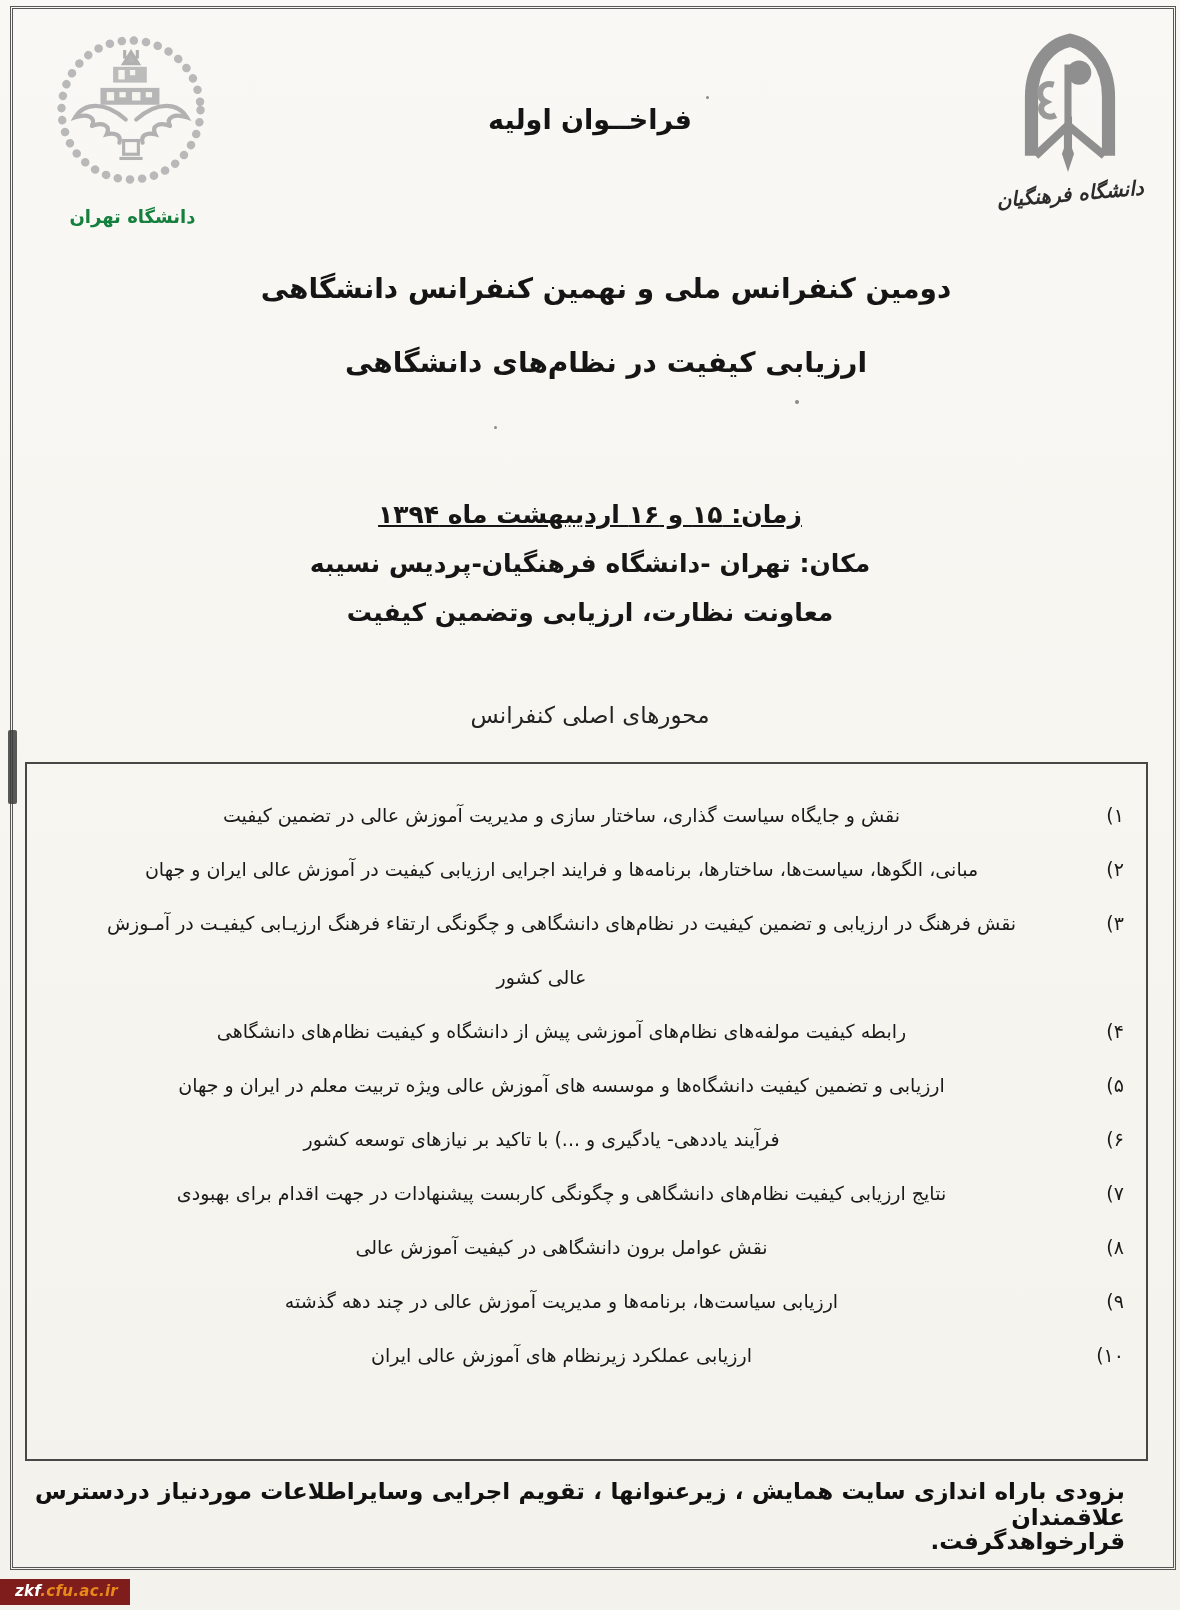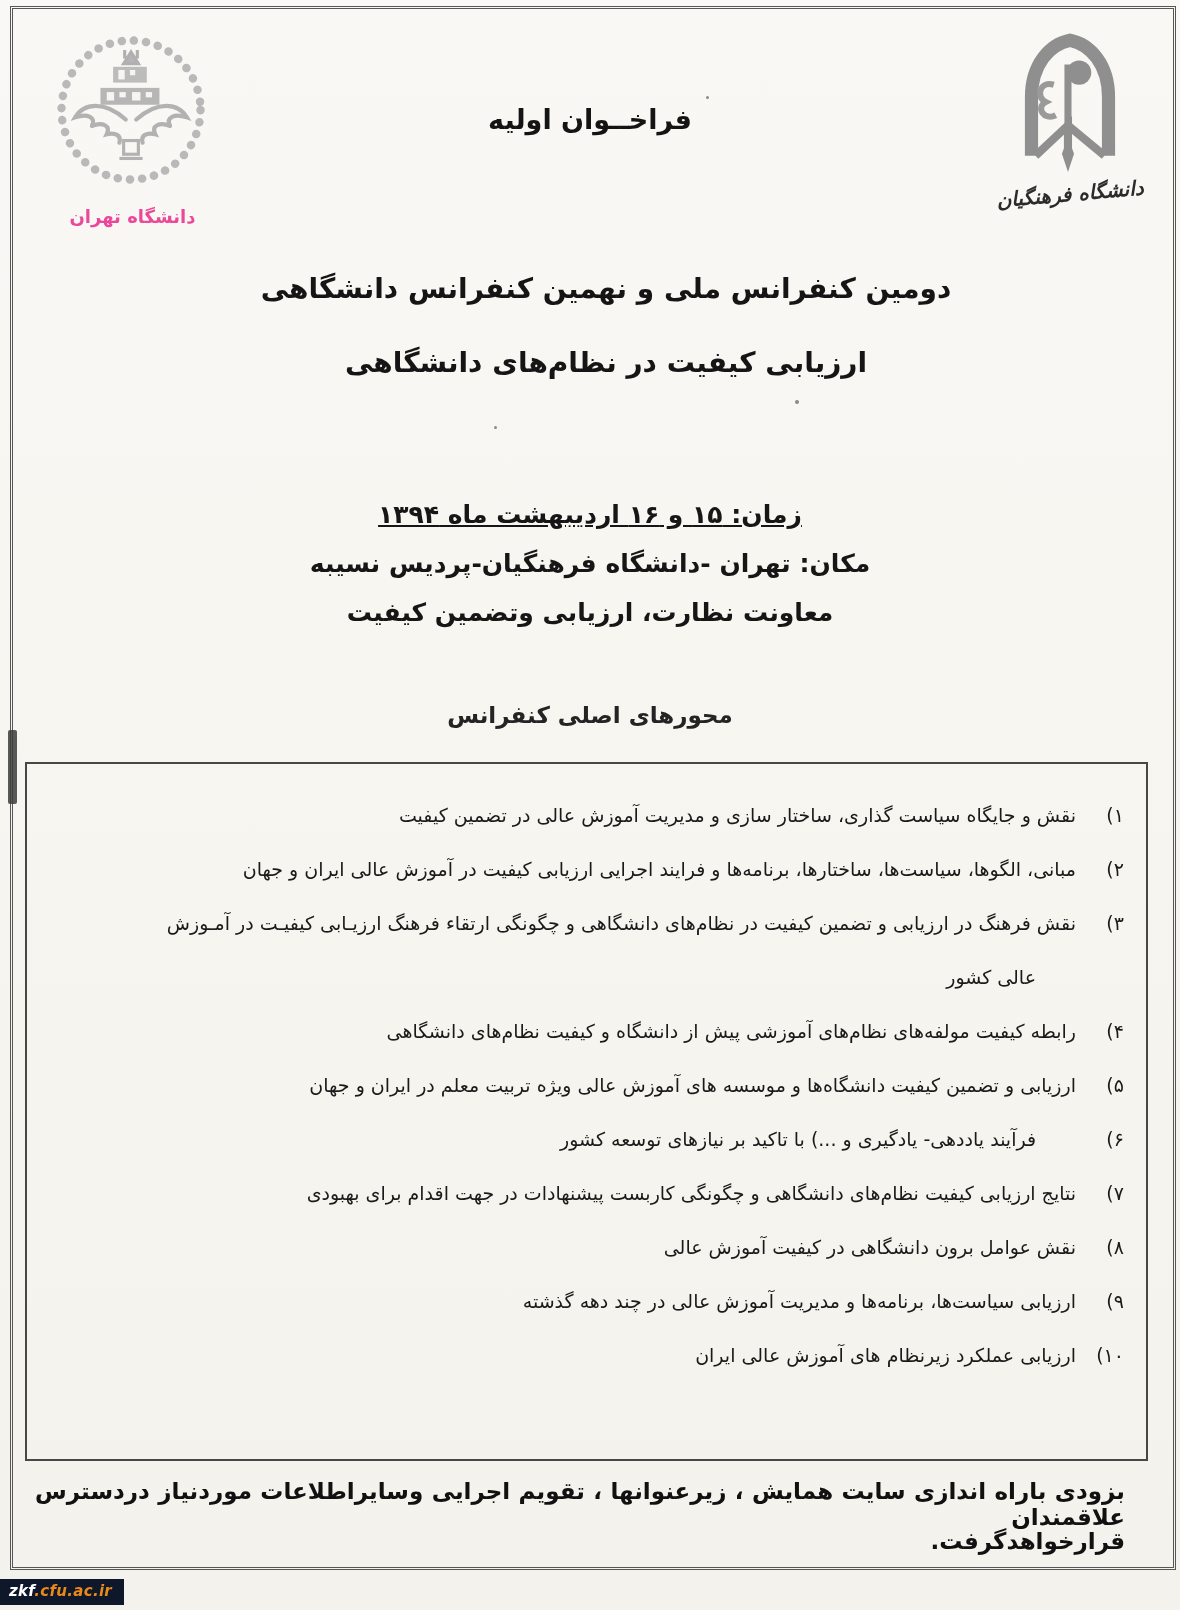--- a/index.html
+++ b/index.html
@@ -13,21 +13,21 @@
     border:3px double #565656;pointer-events:none;
   }
   .edge-smudge{
     position:absolute;left:8px;top:730px;width:9px;height:74px;
     background:#3c3c3c;border-radius:2px;opacity:.85;
   }
   .speck{position:absolute;background:#8a8a8a;border-radius:50%;}
   .logo-tehran{position:absolute;left:52px;top:28px;width:158px;height:164px;}
   .caption-tehran{
     position:absolute;left:55px;top:206px;width:155px;text-align:center;
-    font-size:18px;font-weight:600;color:#ec4899;direction:rtl;
+    font-size:18px;font-weight:600;color:#15803d;direction:rtl;
   }
   .header-title{
     position:absolute;left:0;top:104px;width:100%;text-align:center;
     font-size:27px;font-weight:bold;color:#141414;direction:rtl;
   }
   .logo-farhangian{position:absolute;left:995px;top:26px;width:150px;height:152px;}
   .caption-farhangian{
     position:absolute;left:975px;top:182px;width:190px;text-align:center;
     font-size:20px;font-weight:bold;font-style:italic;color:#2b2b2b;
     direction:rtl;transform:rotate(-5deg);
@@ -35,37 +35,37 @@
   .main-title{position:absolute;left:0;width:100%;text-align:center;
     font-size:28px;font-weight:bold;color:#151515;direction:rtl;letter-spacing:.5px;margin-left:16px;}
   .main-title.l1{top:272px;}
   .main-title.l2{top:346px;}
   .event-line{position:absolute;left:0;width:100%;text-align:center;
     font-size:25px;font-weight:bold;color:#161616;direction:rtl;}
   .event-line.t{top:500px;text-decoration:underline;}
   .event-line.p{top:549px;}
   .event-line.o{top:598px;}
   .topics-heading{position:absolute;left:0;top:702px;width:100%;text-align:center;
-    font-size:23px;font-weight:700;color:#242424;direction:rtl;}
+    font-size:23px;font-weight:400;color:#242424;direction:rtl;}
   .topics-box{
     position:absolute;left:25px;top:762px;width:1123px;height:699px;
     border:2px solid #474747;box-sizing:border-box;
     padding:24px 22px 0 20px;direction:rtl;overflow:hidden;
   }
   .topic{display:flex;direction:rtl;font-size:19px;line-height:54px;color:#1a1a1a;}
   .topic .num{min-width:48px;text-align:right;flex:none;}
-  .topic .txt{flex:1;}
+  .topic .txt{flex:1;text-align:center;}
   .topic .cont{padding-right:40px;}
   .footer-note{position:absolute;left:35px;right:55px;direction:rtl;
     font-size:23px;font-weight:bold;color:#111;}
   .footer-note.f1{top:1478px;text-align:justify;text-align-last:justify;}
   .footer-note.f2{top:1528px;text-align:right;}
   .watermark{
-    position:absolute;left:0;top:1579px;background:#0f172a;
-    padding:3px 12px 5px 9px;font-size:15px;font-weight:bold;font-style:italic;
+    position:absolute;left:0;top:1579px;background:#7f1d1d;
+    padding:3px 12px 5px 15px;font-size:15px;font-weight:bold;font-style:italic;
     direction:ltr;letter-spacing:.3px;
   }
   .watermark .pre{color:#ffffff;}
   .watermark .suf{color:#e8891a;}
 </style>
 </head>
 <body>
 
 <div class="frame"></div>
 <div class="edge-smudge"></div>

